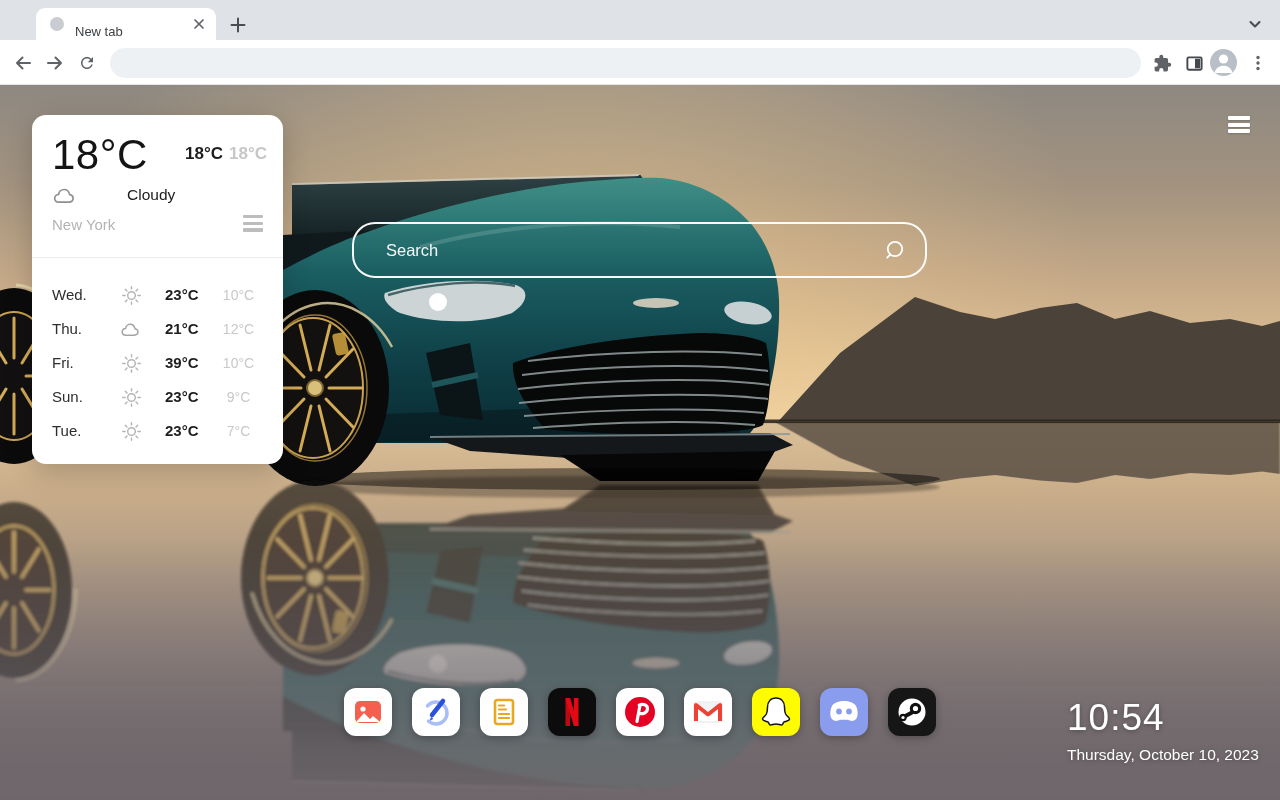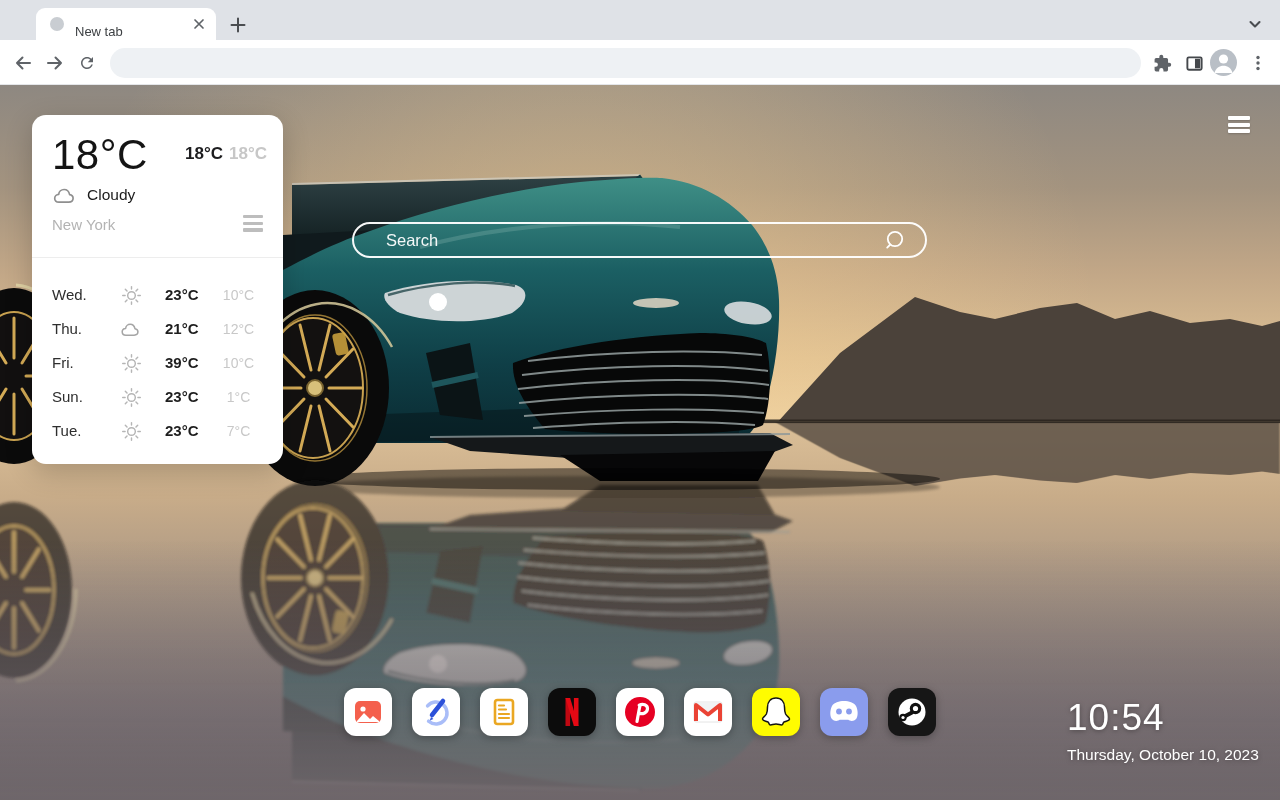--- a/index.html
+++ b/index.html
@@ -29,35 +29,35 @@
   
   .viewport{position:absolute;top:85px;left:0;width:1280px;height:715px;overflow:hidden;}
   .wallpaper{position:absolute;top:0;left:0;}
 
   
   .weather-card{position:absolute;left:32px;top:30px;width:251px;height:349px;background:#fff;
                 border-radius:14px;box-shadow:0 8px 28px rgba(0,0,0,.20);}
   .w-temp{position:absolute;left:20px;top:16px;font-size:42px;font-weight:500;color:#141414;letter-spacing:.5px;}
   .w-hi{position:absolute;left:153px;top:29px;font-size:17px;font-weight:600;color:#1d1d1f;}
   .w-lo{position:absolute;left:197px;top:29px;font-size:17px;font-weight:600;color:#c7c7c7;}
-  .w-cond-row{position:absolute;left:20px;top:71px;display:flex;align-items:center;}
+  .w-cond-row{position:absolute;left:20px;top:71px;display:flex;align-items:center;gap:40px;}
   .w-cond{font-size:15.5px;color:#1b1b1b;margin-left:9px;}
   .w-city{position:absolute;left:20px;top:101px;font-size:15px;color:#b3b3b3;}
   .w-menu{position:absolute;left:211px;top:100px;width:20px;cursor:pointer;}
   .w-menu div{height:3.4px;background:#bdbdbd;border-radius:1px;margin-bottom:3.2px;}
   .w-divider{position:absolute;left:0;top:142px;width:251px;height:1px;background:#ededed;}
   .f-rows{position:absolute;left:0;top:163px;width:222px;}
   .f-row{position:relative;height:34px;}
   .f-day{position:absolute;left:20px;top:8px;font-size:15px;color:#2e2e2e;}
   .f-icon{position:absolute;left:87px;top:6px;width:24px;height:22px;display:flex;align-items:center;justify-content:center;}
   .f-hi{position:absolute;left:133px;top:8px;width:44px;text-align:left;font-size:15px;font-weight:600;color:#1e1e1e;}
   .f-lo{position:absolute;left:185px;top:9px;width:43px;text-align:center;font-size:14px;color:#c8c8c8;}
 
   
-  .search-pill{position:absolute;left:352px;top:137px;width:575px;height:36px;border:2px solid rgba(255,255,255,.96);
+  .search-pill{position:absolute;left:352px;top:137px;width:575px;height:56px;border:2px solid rgba(255,255,255,.96);
                border-radius:23px;display:flex;align-items:center;padding:0 20px 0 30px;}
   .search-pill input{flex:1;background:transparent;border:none;outline:none;color:#fff;font-size:16.5px;
                      font-family:"Liberation Sans",sans-serif;}
   .search-pill input::placeholder{color:rgba(255,255,255,.95);}
   .page-menu{position:absolute;left:1228px;top:31px;width:22px;cursor:pointer;}
   .page-menu div{height:4px;background:#fff;border-radius:1px;margin-bottom:2.6px;box-shadow:0 1px 2px rgba(0,0,0,.18);}
 
   
   .dock{position:absolute;left:344px;top:603px;display:flex;gap:20px;}
   .tile{width:48px;height:48px;border-radius:12px;background:#fff;display:flex;align-items:center;
@@ -359,21 +359,21 @@
                   <line x1="1.8" y1="11" x2="4.3" y2="11"></line>
                   <line x1="17.7" y1="11" x2="20.2" y2="11"></line>
                   <line x1="4.5" y1="4.5" x2="6.3" y2="6.3"></line>
                   <line x1="15.7" y1="15.7" x2="17.5" y2="17.5"></line>
                   <line x1="4.5" y1="17.5" x2="6.3" y2="15.7"></line>
                   <line x1="15.7" y1="6.3" x2="17.5" y2="4.5"></line>
                 </g>
               </svg>
             </span>
           <span class="f-hi">23°C</span>
-          <span class="f-lo">1°C</span>
+          <span class="f-lo">9°C</span>
         </div>
         <div class="f-row">
           <span class="f-day">Tue.</span>
           <span class="f-icon">
               <svg width="21" height="21" viewBox="0 0 22 22">
                 <circle cx="11" cy="11" r="4" fill="none" stroke="#b5b5b5" stroke-width="1.5"></circle>
                 <g stroke="#b5b5b5" stroke-width="1.5" stroke-linecap="round">
                   <line x1="11" y1="1.8" x2="11" y2="4.3"></line>
                   <line x1="11" y1="17.7" x2="11" y2="20.2"></line>
                   <line x1="1.8" y1="11" x2="4.3" y2="11"></line>

